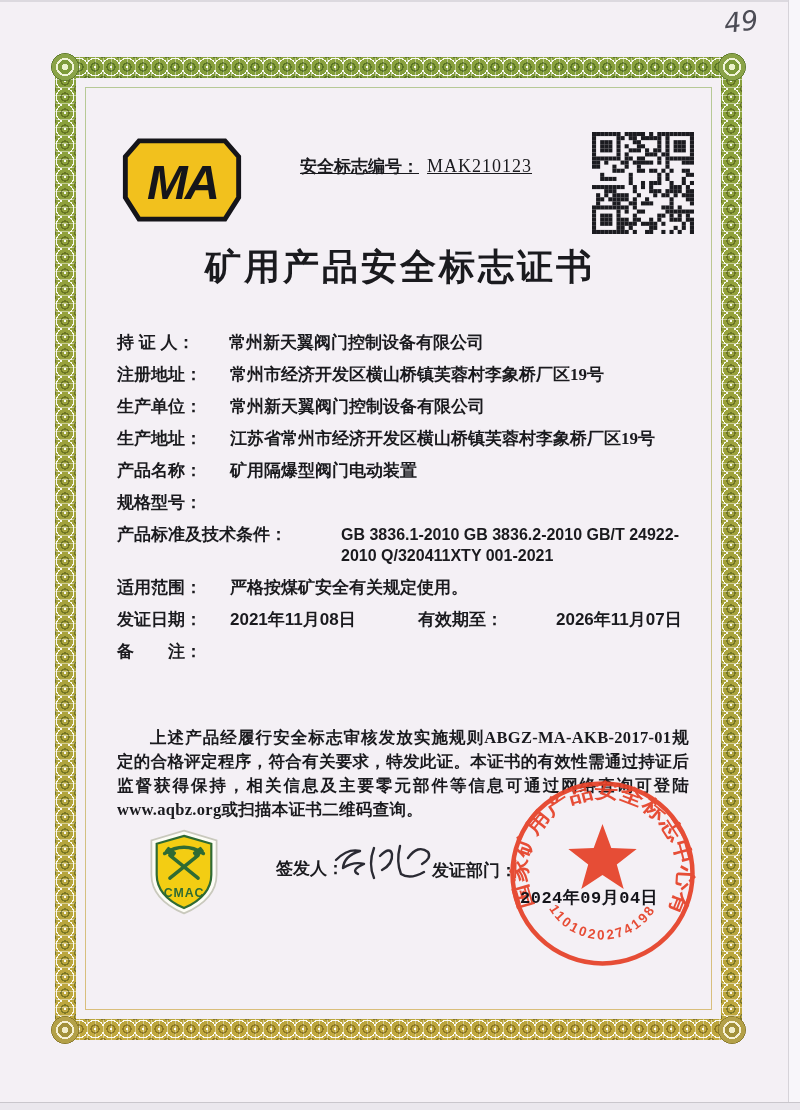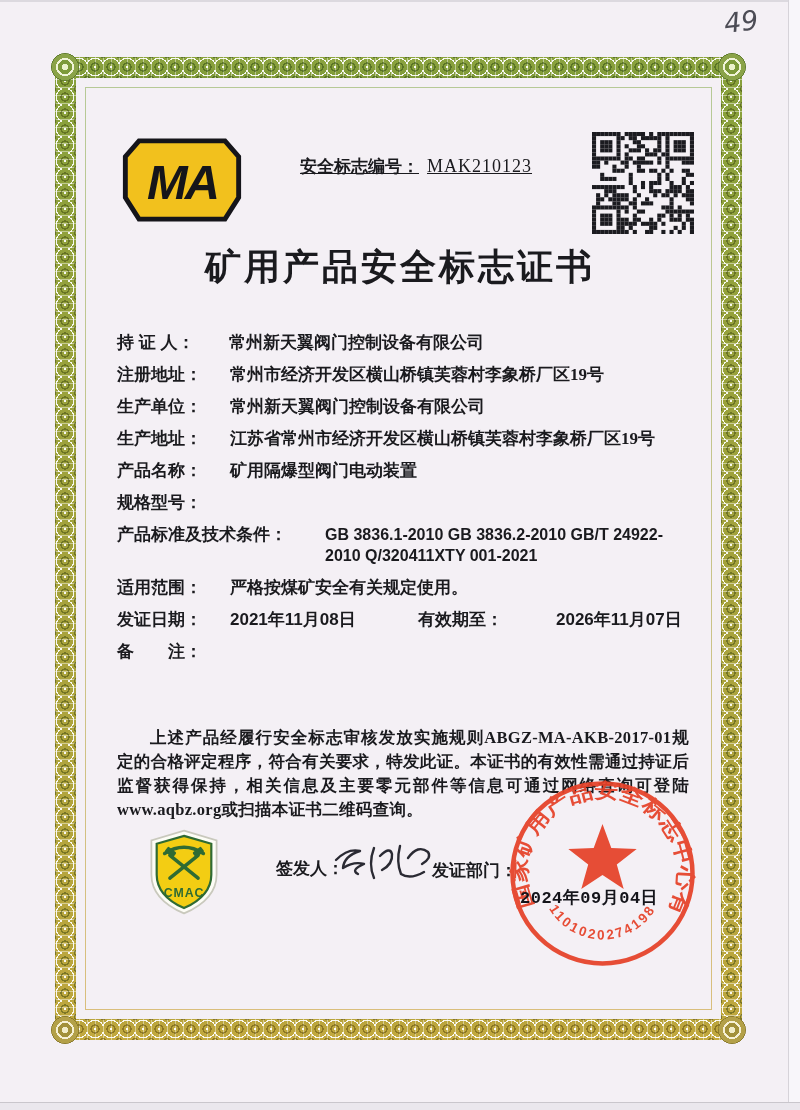--- a/index.html
+++ b/index.html
@@ -49,21 +49,21 @@
   .cert-no{position:absolute;left:300px;top:155px;font-size:17px;white-space:nowrap;text-decoration:underline;}
   .cert-no .lbl{font-family:"Liberation Sans","DejaVu Sans",sans-serif;font-weight:bold;}
   .cert-no .val{font-size:18px;letter-spacing:1px;margin-left:8px;}
   .qr{position:absolute;left:592px;top:132px;width:102px;height:102px;}
   .title{position:absolute;left:0;top:243px;width:100%;text-align:center;
     font-size:36px;font-weight:bold;letter-spacing:3px;}
   
   .fields{position:absolute;left:117px;top:332px;width:570px;}
   .row{display:flex;margin-bottom:11px;font-size:17px;line-height:21px;gap:28px;}
   .f-label{flex:0 0 84px;font-family:"Liberation Sans","DejaVu Sans",sans-serif;font-weight:bold;white-space:nowrap;}
-  .f-label.wide{flex:0 0 auto;margin-right:10px;}
+  .f-label.wide{flex:0 0 auto;margin-right:26px;}
   .f-value{flex:1;font-weight:bold;}
   .f-value.sans{font-family:"Liberation Sans","DejaVu Sans",sans-serif;font-size:16px;}
   .row-dates .dv{font-family:"Liberation Sans","DejaVu Sans",sans-serif;font-weight:bold;}
   .row-dates .d1{flex:0 0 160px;}
   .row-dates .l2{flex:0 0 90px;font-family:"Liberation Sans","DejaVu Sans",sans-serif;font-weight:bold;margin-right:20px;}
   
   .statement{position:absolute;left:117px;top:726px;width:572px;
     font-size:16.5px;font-weight:bold;line-height:24px;text-indent:2em;
     text-align:justify;letter-spacing:.3px;}
   

